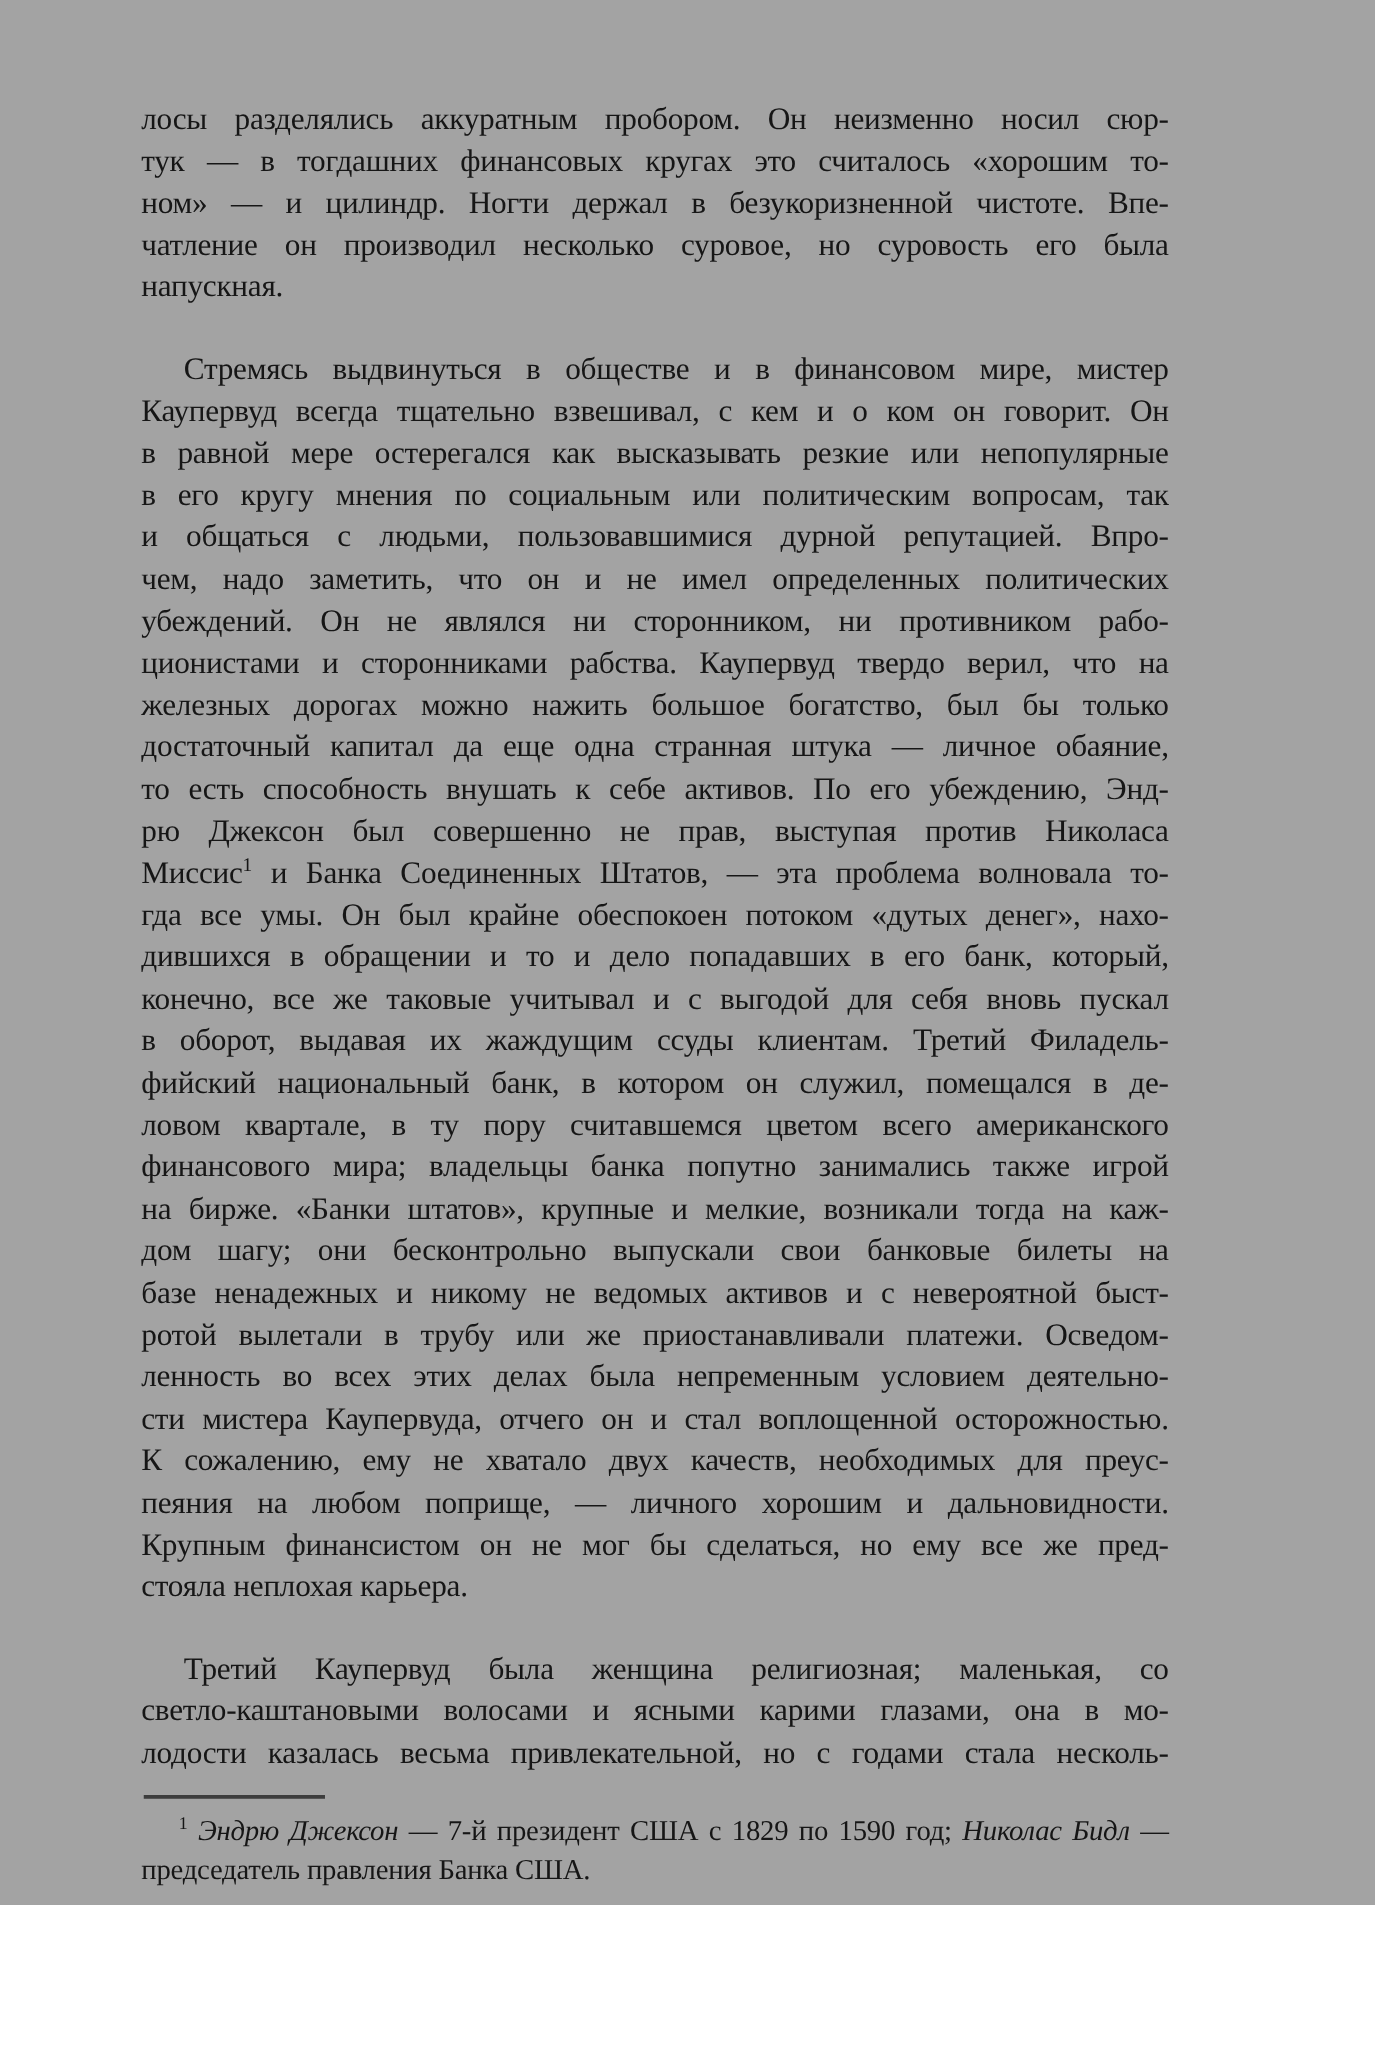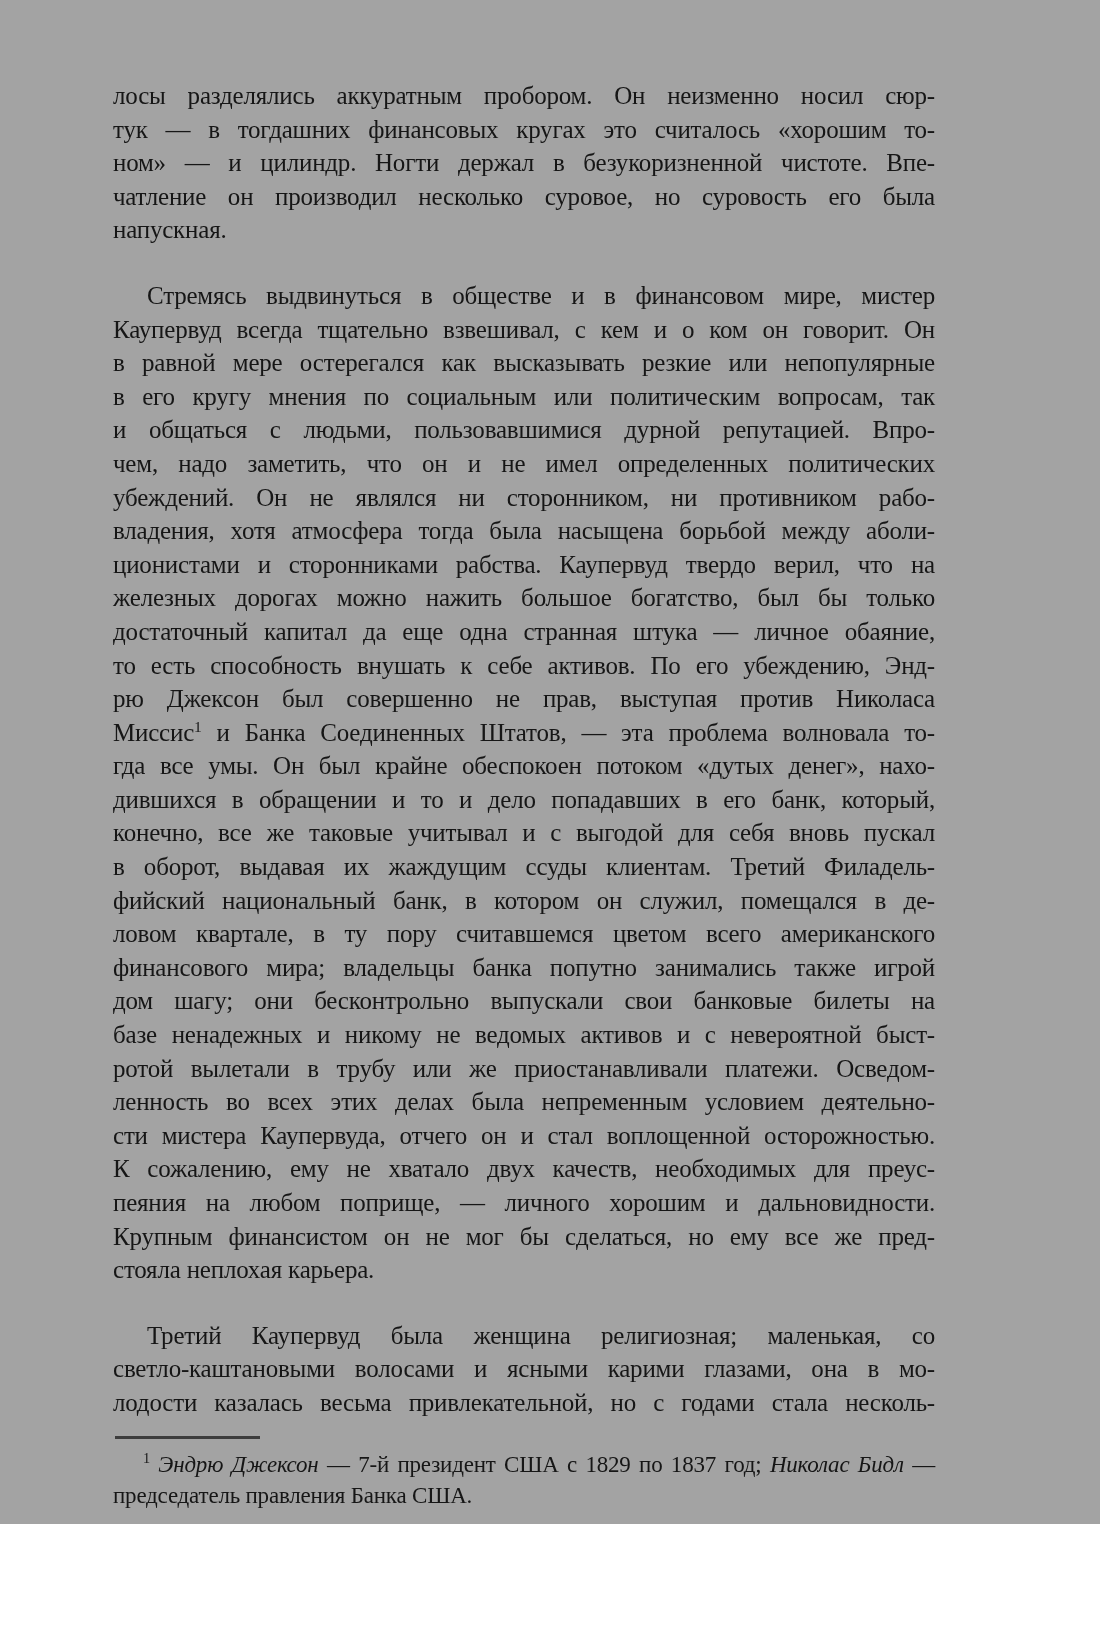--- a/index.html
+++ b/index.html
@@ -74,49 +74,49 @@
         <div class="line flush">напускная.</div>
       </div>
       <div class="para indent">
         <div class="line just">Стремясь выдвинуться в обществе и в финансовом мире, мистер</div>
         <div class="line just">Каупервуд всегда тщательно взвешивал, с кем и о ком он говорит. Он</div>
         <div class="line just">в равной мере остерегался как высказывать резкие или непопулярные</div>
         <div class="line just">в его кругу мнения по социальным или политическим вопросам, так</div>
         <div class="line just">и общаться с людьми, пользовавшимися дурной репутацией. Впро-</div>
         <div class="line just">чем, надо заметить, что он и не имел определенных политических</div>
         <div class="line just">убеждений. Он не являлся ни сторонником, ни противником рабо-</div>
-        <div class="line just">владения, хотя атмосфера тогда была насыщена борьбой между аболи-</div>
         <div class="line just">ционистами и сторонниками рабства. Каупервуд твердо верил, что на</div>
         <div class="line just">железных дорогах можно нажить большое богатство, был бы только</div>
         <div class="line just">достаточный капитал да еще одна странная штука — личное обаяние,</div>
         <div class="line just">то есть способность внушать к себе активов. По его убеждению, Энд-</div>
         <div class="line just">рю Джексон был совершенно не прав, выступая против Николаса</div>
         <div class="line just"><span>Миссис</span><sup>1</sup><span> и Банка Соединенных Штатов, — эта проблема волновала то-</span></div>
         <div class="line just">гда все умы. Он был крайне обеспокоен потоком «дутых денег», нахо-</div>
         <div class="line just">дившихся в обращении и то и дело попадавших в его банк, который,</div>
         <div class="line just">конечно, все же таковые учитывал и с выгодой для себя вновь пускал</div>
         <div class="line just">в оборот, выдавая их жаждущим ссуды клиентам. Третий Филадель-</div>
         <div class="line just">фийский национальный банк, в котором он служил, помещался в де-</div>
         <div class="line just">ловом квартале, в ту пору считавшемся цветом всего американского</div>
         <div class="line just">финансового мира; владельцы банка попутно занимались также игрой</div>
+        <div class="line just">на бирже. «Банки штатов», крупные и мелкие, возникали тогда на каж-</div>
         <div class="line just">дом шагу; они бесконтрольно выпускали свои банковые билеты на</div>
         <div class="line just">базе ненадежных и никому не ведомых активов и с невероятной быст-</div>
         <div class="line just">ротой вылетали в трубу или же приостанавливали платежи. Осведом-</div>
         <div class="line just">ленность во всех этих делах была непременным условием деятельно-</div>
         <div class="line just">сти мистера Каупервуда, отчего он и стал воплощенной осторожностью.</div>
         <div class="line just">К сожалению, ему не хватало двух качеств, необходимых для преус-</div>
         <div class="line just">пеяния на любом поприще, — личного хорошим и дальновидности.</div>
         <div class="line just">Крупным финансистом он не мог бы сделаться, но ему все же пред-</div>
         <div class="line flush">стояла неплохая карьера.</div>
       </div>
       <div class="para indent">
         <div class="line just">Третий Каупервуд была женщина религиозная; маленькая, со</div>
         <div class="line just">светло-каштановыми волосами и ясными карими глазами, она в мо-</div>
         <div class="line just">лодости казалась весьма привлекательной, но с годами стала несколь-</div>
       </div>
     </div>
   <div class="footnote-rule"></div>
   <div class="footnote">
-      <div class="line just fn-first"><sup>1</sup><span> </span><span class="it">Эндрю Джексон</span><span> — 7-й президент США с 1829 по 1837 год; </span><span class="it">Николас Бидл</span><span> —</span></div>
+      <div class="line just fn-first"><sup>1</sup><span> </span><span class="it">Эндрю Джексон</span><span> — 7-й президент США с 1829 по 1590 год; </span><span class="it">Николас Бидл</span><span> —</span></div>
       <div class="line flush"><span>председатель правления Банка США.</span></div>
     </div>
   <div class="page-number">[ 8 ]</div>
 </div>
 
 </body></html>

